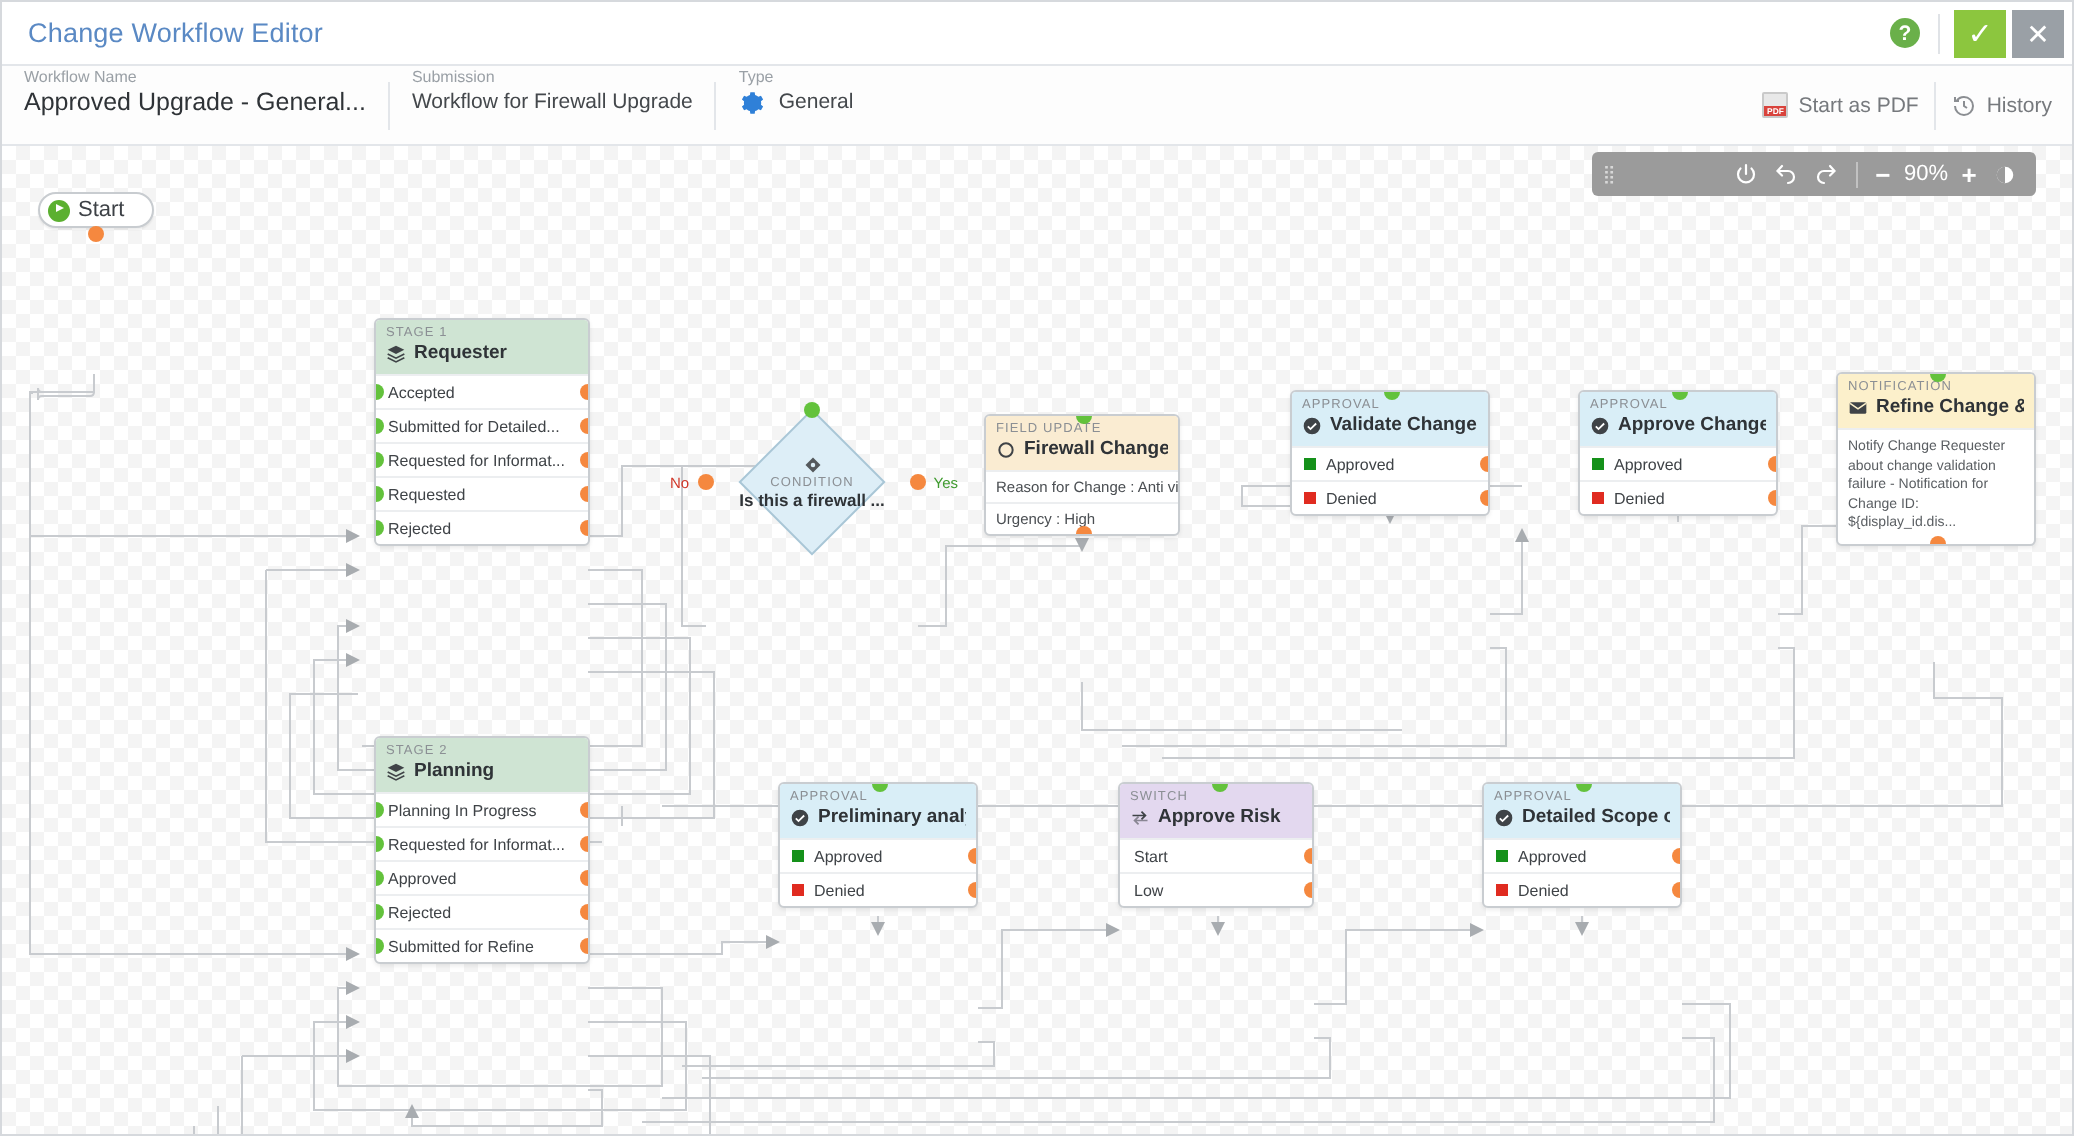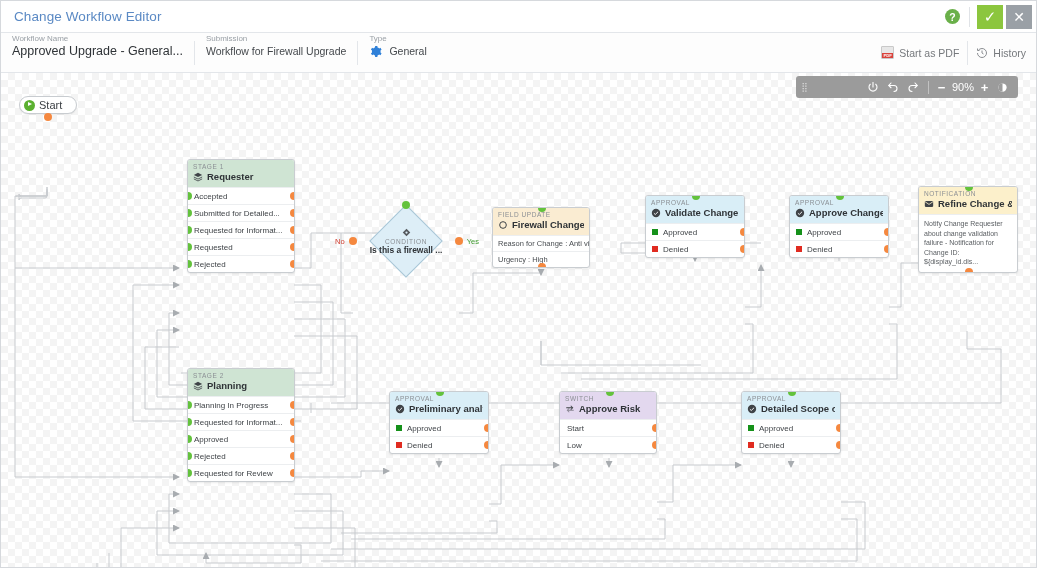--- a/index.html
+++ b/index.html
@@ -540,21 +540,21 @@
           <span>Approved</span>
         <span class="ndot dot-in" style="left:-4px; top:4px;"></span>
         <span class="ndot dot-out" style="right:-4px; top:4px;"></span>
         </div>
       <div class="row">
           <span>Rejected</span>
         <span class="ndot dot-in" style="left:-4px; top:4px;"></span>
         <span class="ndot dot-out" style="right:-4px; top:4px;"></span>
         </div>
       <div class="row">
-          <span>Requested for Review</span>
+          <span>Submitted for Refine</span>
         <span class="ndot dot-in" style="left:-4px; top:4px;"></span>
         <span class="ndot dot-out" style="right:-4px; top:4px;"></span>
         </div>
     </div>
 
     <div class="node card" style="left:388px; top:318px; width:100px;">
       <div class="card-head head-approval">
         <div class="card-kind">Approval</div>
         <div class="card-title">
           <svg viewBox="0 0 24 24" fill="#3f4347">

